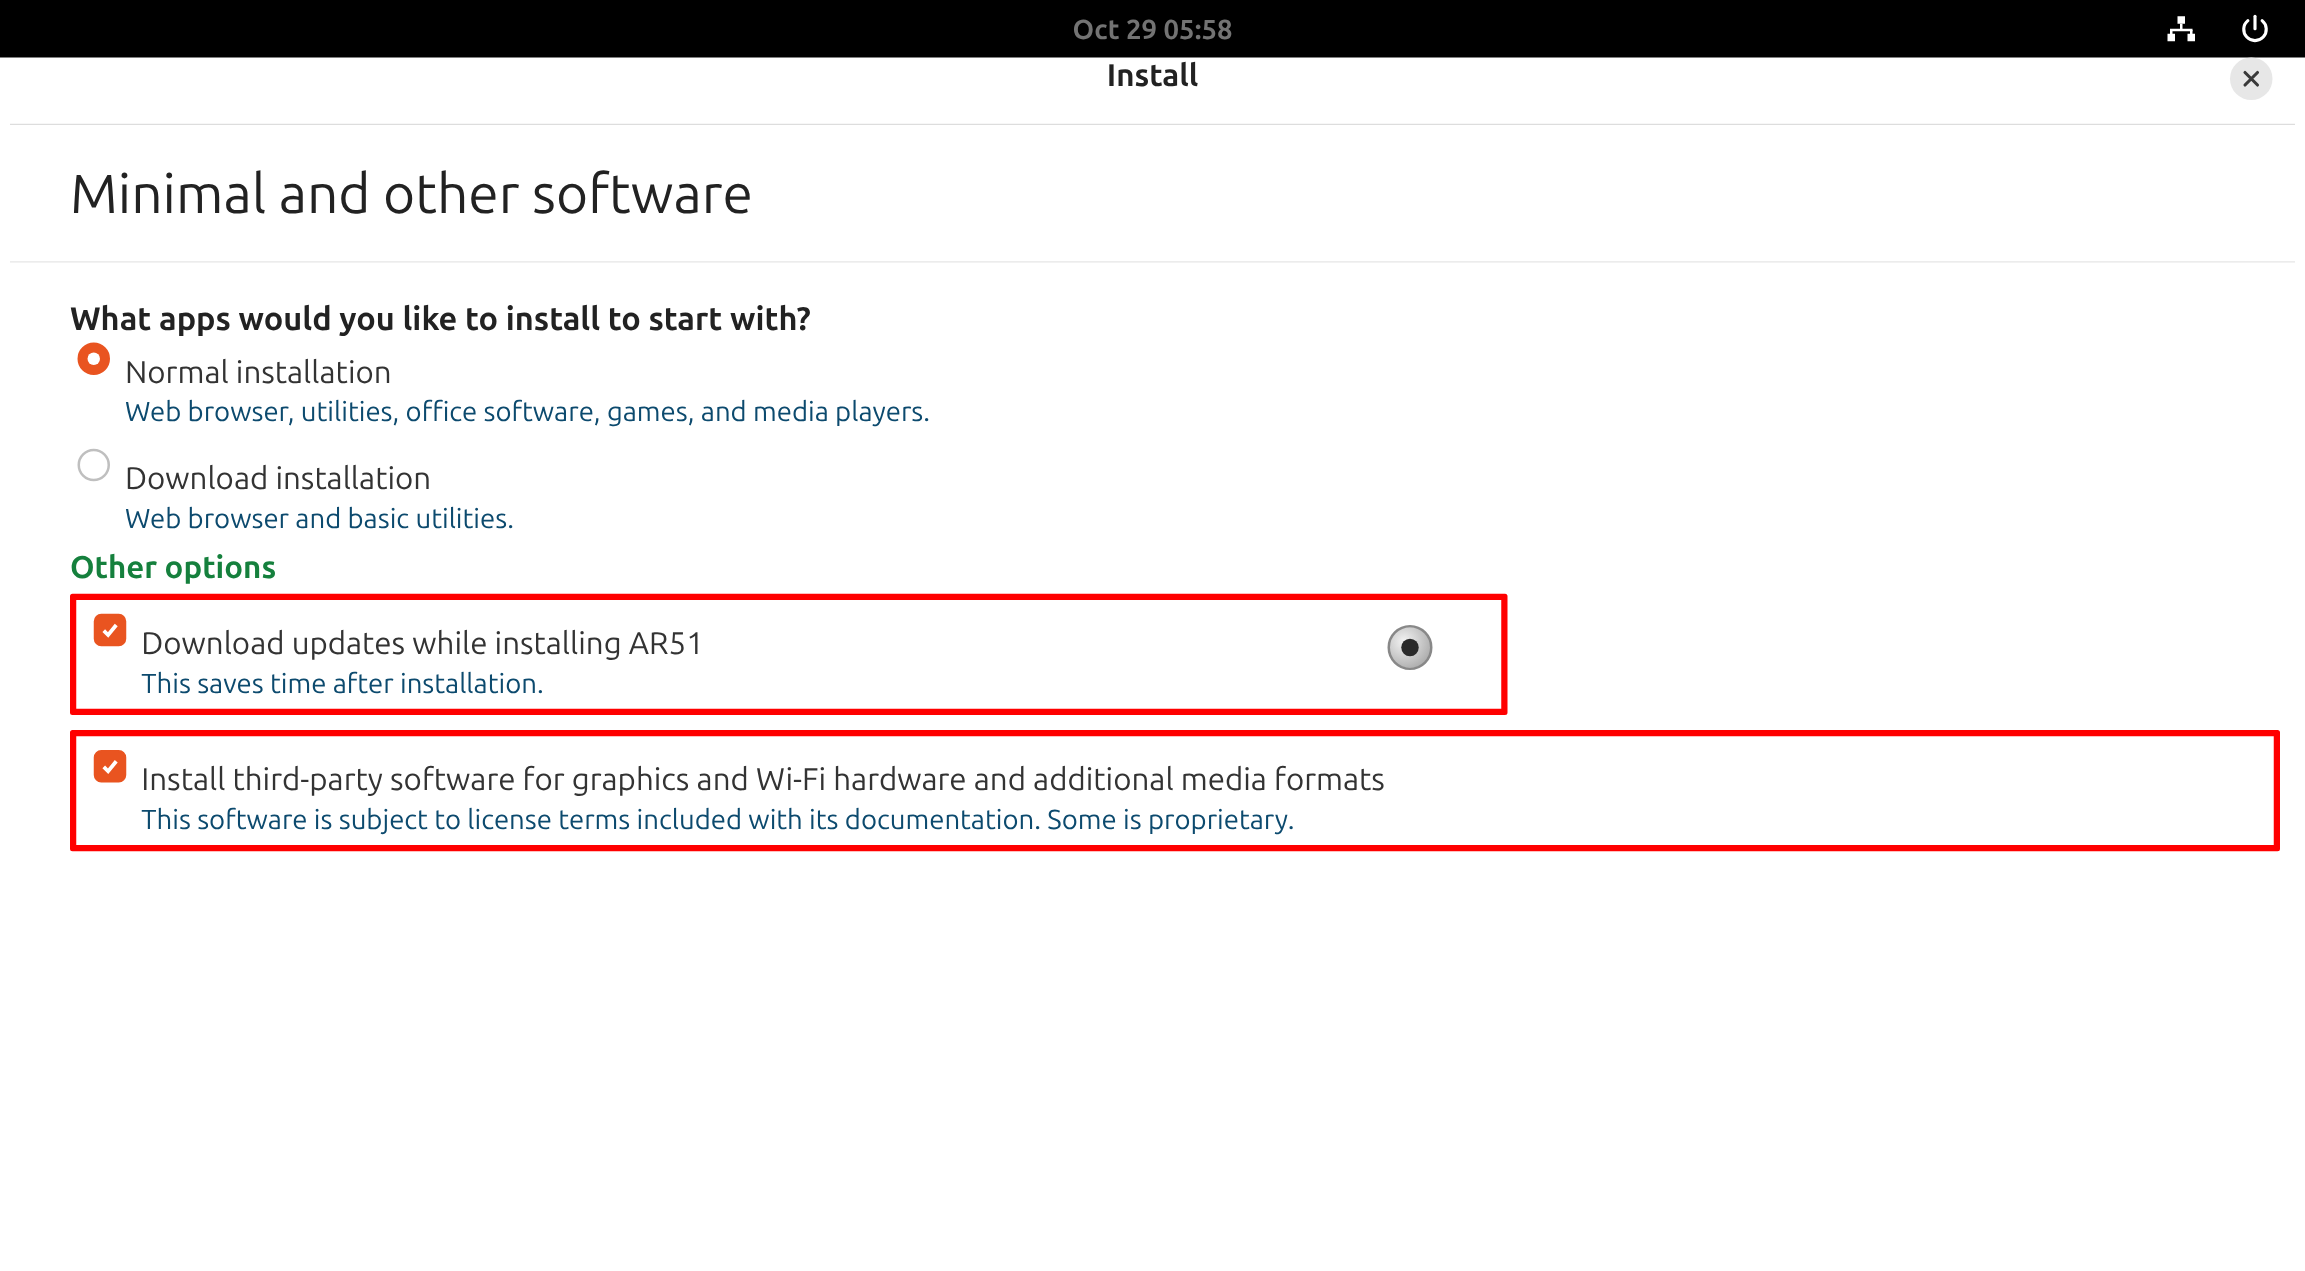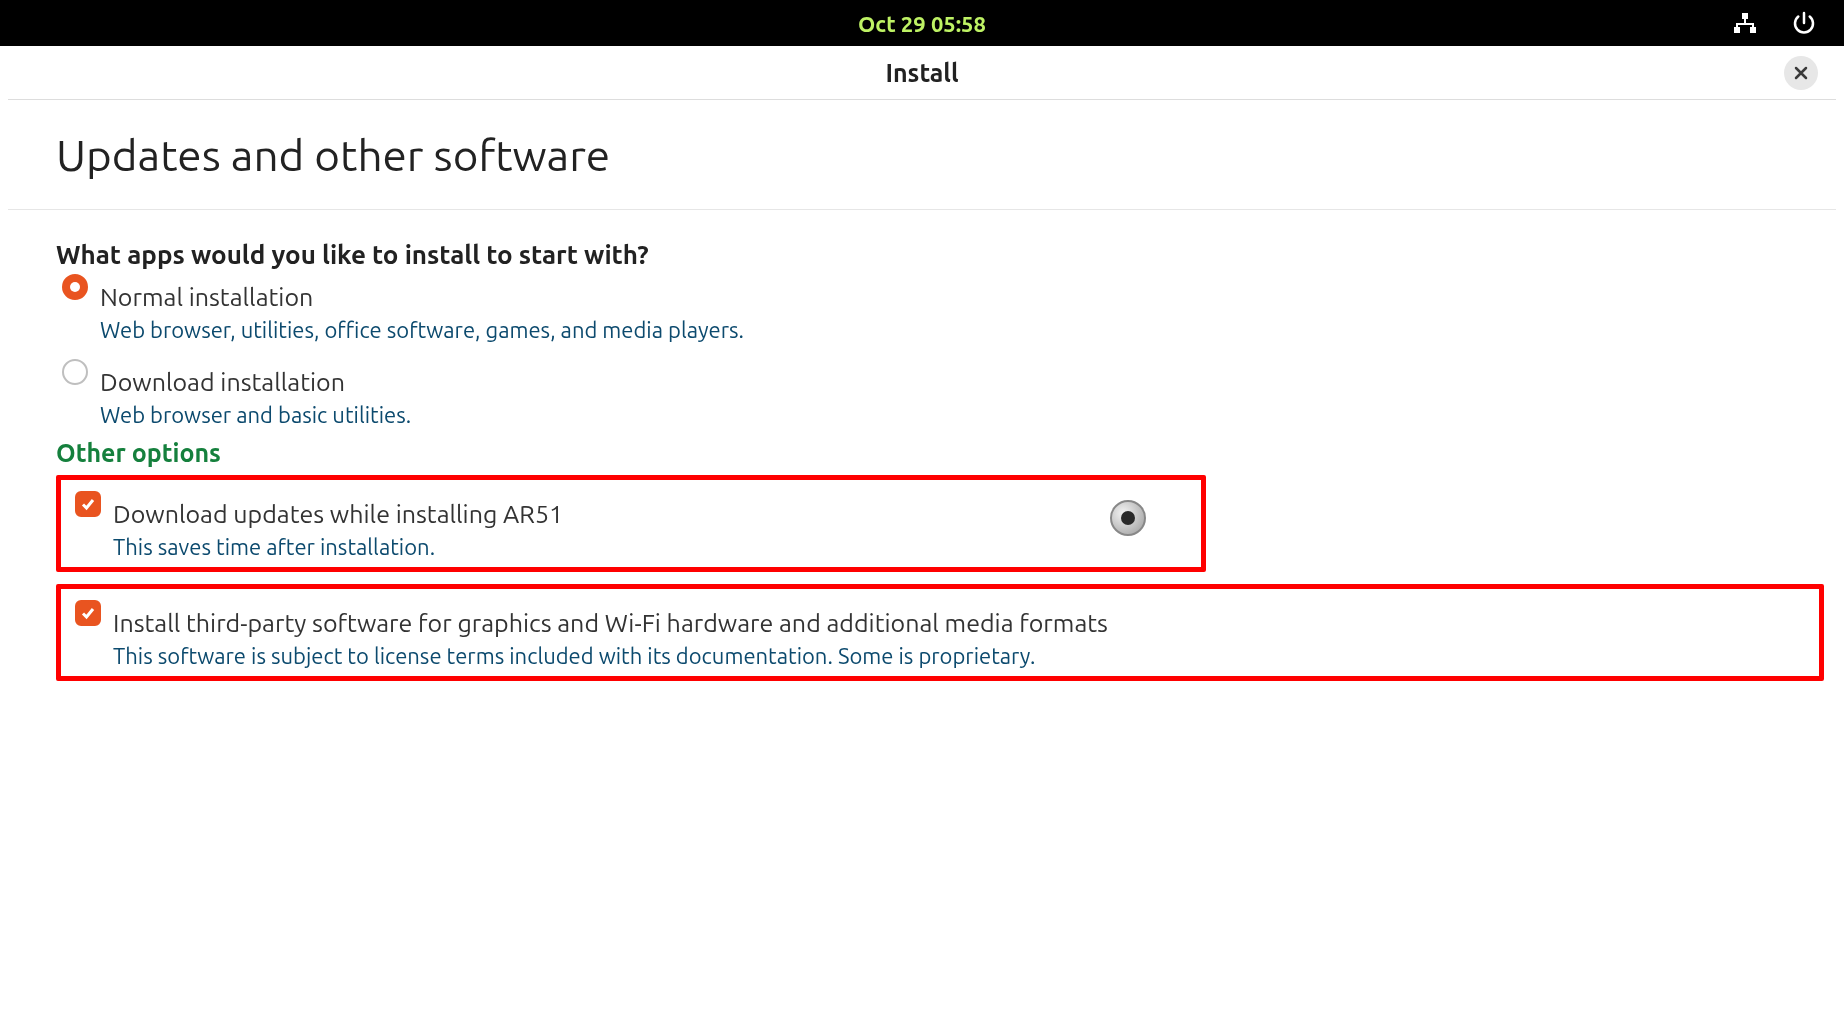--- a/index.html
+++ b/index.html
@@ -14,21 +14,21 @@
       height: 1017px;
       overflow: hidden;
     }
     .topbar {
       background: #000000;
       height: 46px;
       display: flex;
       align-items: center;
       justify-content: center;
       position: relative;
-      color: #bef264;
+      color: #737373;
     }
     .topbar-datetime {
       font-size: 22px;
       font-weight: 600;
     }
     .topbar-right {
       position: absolute;
       right: 28px;
       display: flex;
       align-items: center;
@@ -44,21 +44,21 @@
     }
     .window {
       background: #ffffff;
       border-radius: 14px 14px 0 0;
       margin: 0 8px;
     }
     .window-header {
       height: 54px;
       border-bottom: 1px solid #dddddd;
       display: flex;
-      align-items: center;
+      align-items: flex-start;
       justify-content: center;
       position: relative;
     }
     .window-title {
       font-size: 25px;
       font-weight: 700;
       color: #222;
     }
     .close-btn {
       position: absolute;
@@ -231,21 +231,21 @@
   <div class="window-header">
     <div class="window-title">Install</div>
     <div class="close-btn">
       <svg width="14" height="14" viewBox="0 0 14 14">
           <path d="M2 2 L12 12 M12 2 L2 12" stroke="#3a3a3a" stroke-width="2.5" stroke-linecap="round"></path>
         </svg>
     </div>
   </div>
 
   <div class="content">
-    <h1 class="page-title">Updates and other software</h1>
+    <h1 class="page-title">Minimal and other software</h1>
     <hr class="hr">
 
     <div class="subtitle">What apps would you like to install to start with?</div>
 
     <div class="option-row">
       <div class="radio selected"></div>
       <div class="option-texts">
         <div class="option-label">Normal installation</div>
         <div class="option-desc">Web browser, utilities, office software, games, and media players.</div>
       </div>

